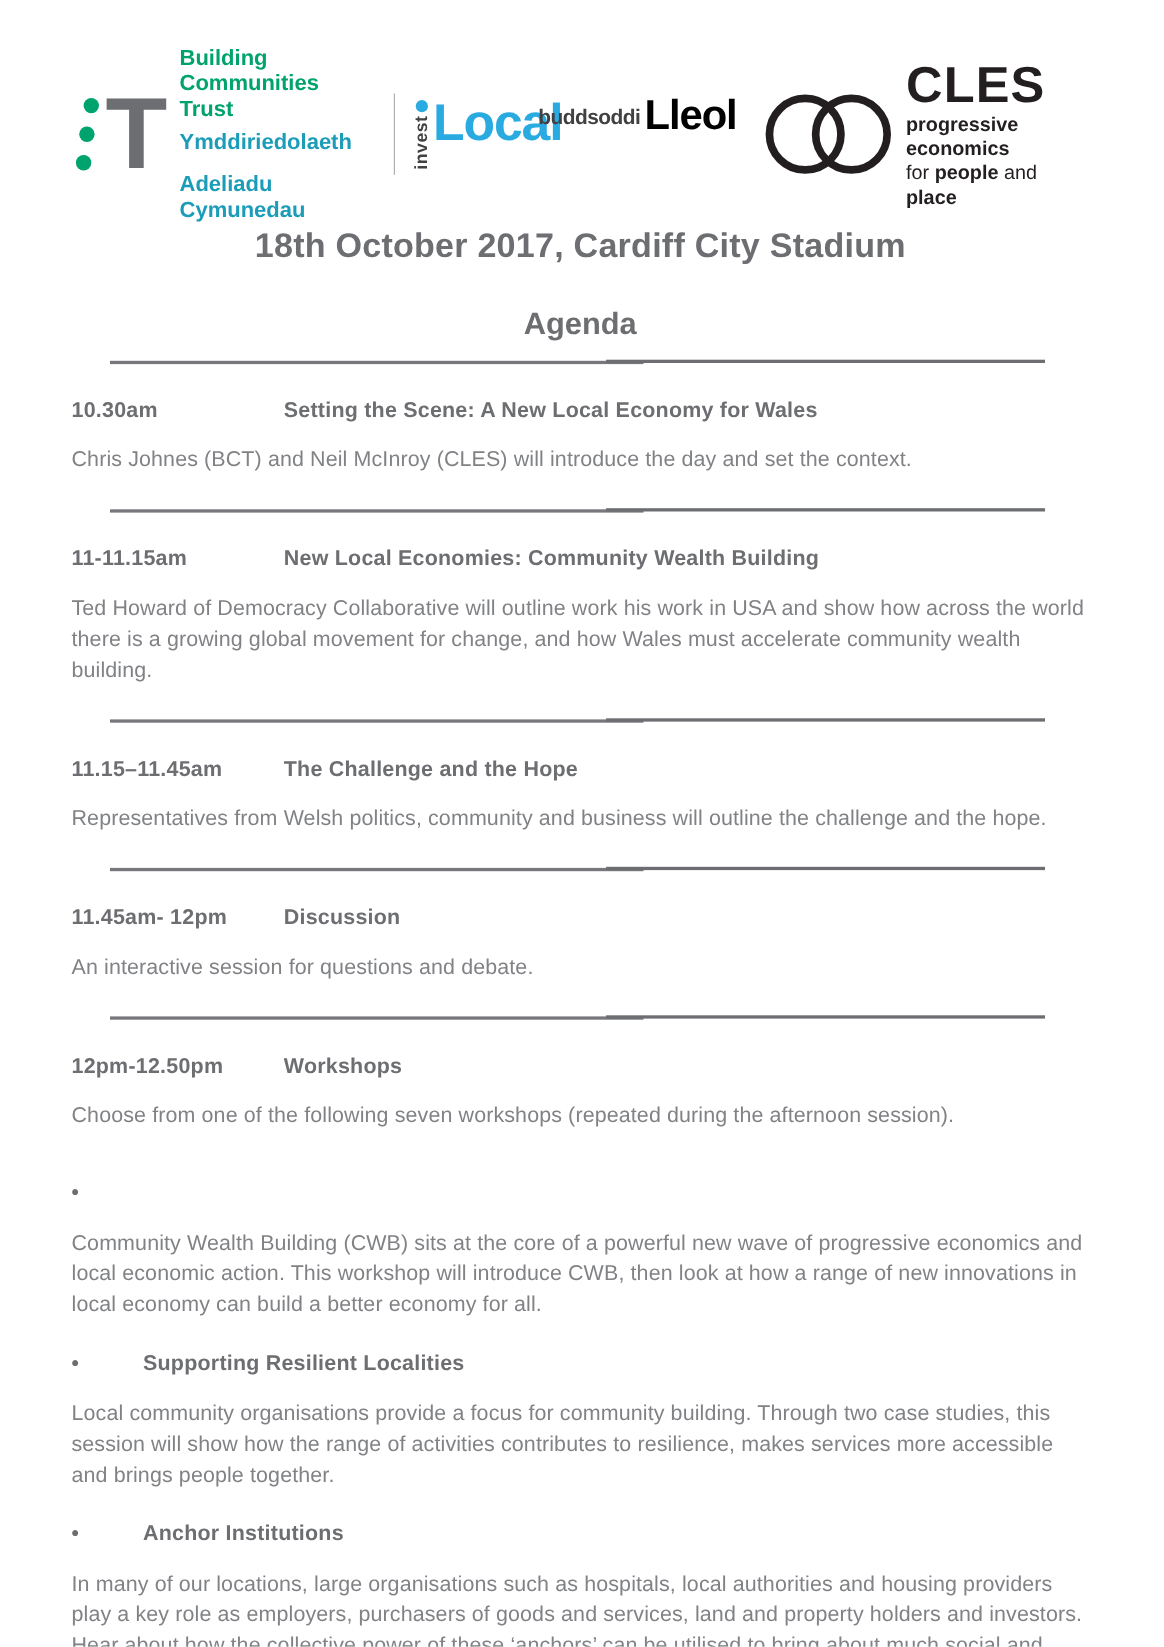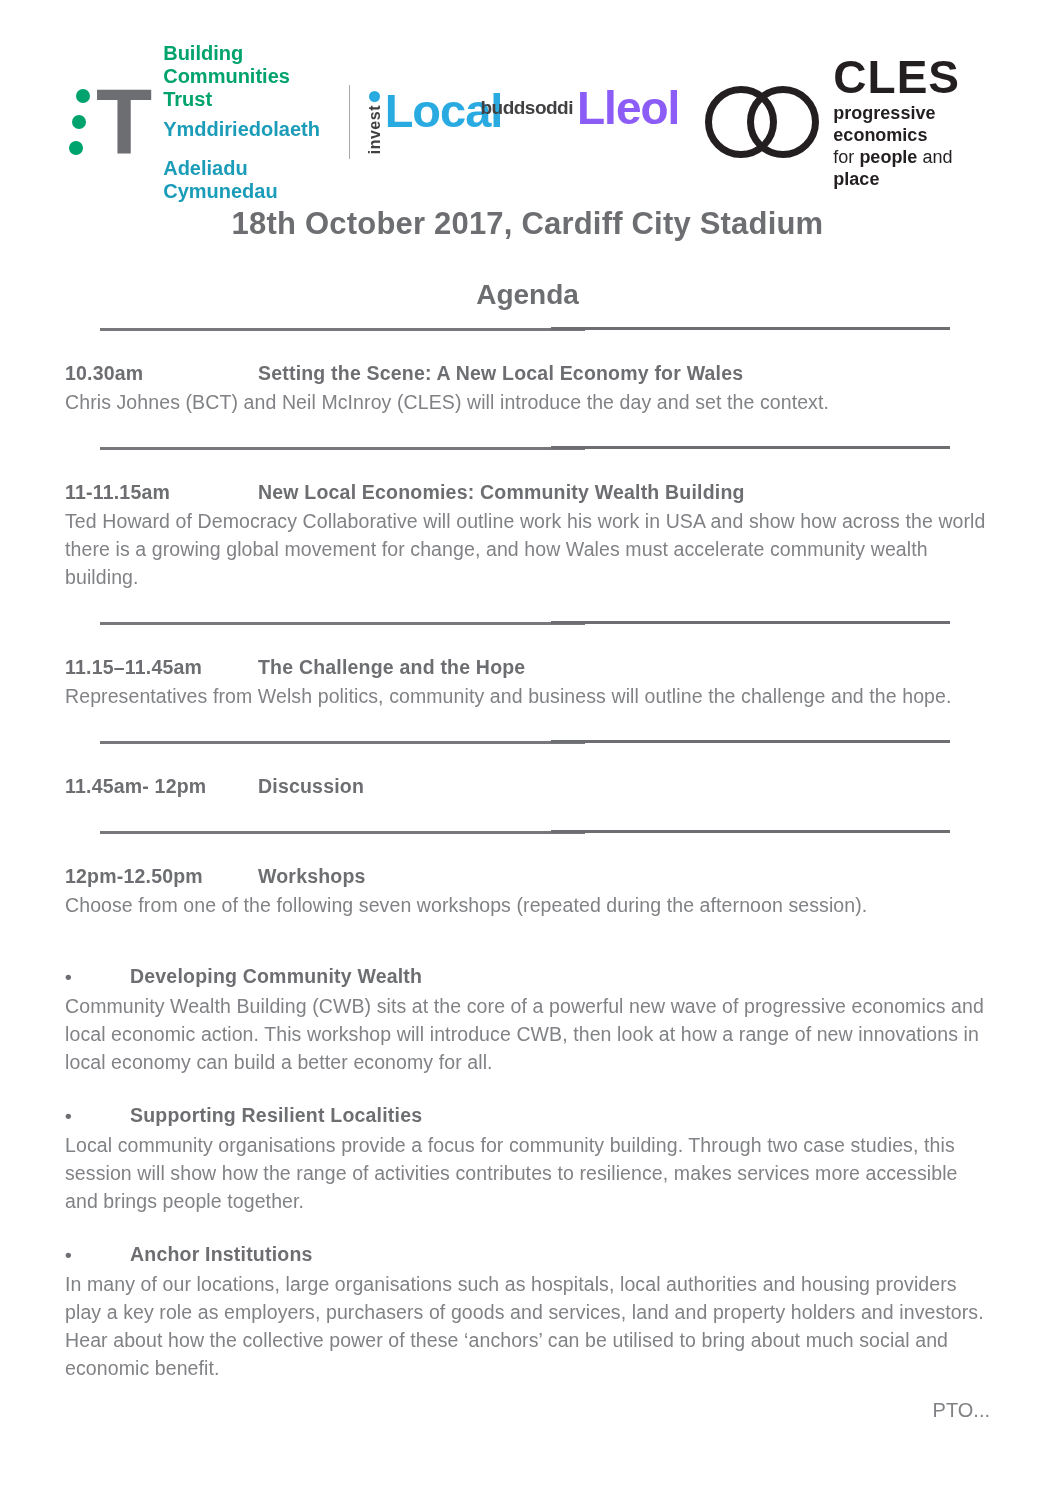--- a/index.html
+++ b/index.html
@@ -36,21 +36,21 @@
   .il-left { display: flex; flex-direction: column; align-items: center; margin-top: 2px; }
   .il-dot { width: 11px; height: 11px; border-radius: 50%; background: #29abe2; margin-bottom: 3px; }
   .il-invest {
     writing-mode: vertical-rl; transform: rotate(180deg);
     font-weight: bold; font-size: 16px; color: #414042; letter-spacing: 0.5px;
   }
   .il-right { display: flex; margin-left: 1px; }
   .il-local { font-size: 47px; font-weight: bold; color: #29abe2; line-height: 0.92; letter-spacing: -1px; }
   .il-bottom { display: flex; align-items: flex-start; margin-left: -22px; }
   .il-budd { font-size: 19px; font-weight: bold; color: #414042; margin-top: 8px; letter-spacing: -0.5px; }
-  .il-lleol { font-size: 46px; font-weight: bold; color: #8b5cf6; line-height: 0.85; margin-left: 4px; letter-spacing: -1px; }
+  .il-lleol { font-size: 38px; font-weight: bold; color: #000000; line-height: 0.85; margin-left: 4px; letter-spacing: -1px; }
 
   .cles-logo { display: flex; margin-left: 26px; }
   .cles-circles { display: flex; align-items: center; margin-right: 14px; }
   .cles-circles i { width: 72px; height: 72px; border: 7px solid #231f20; border-radius: 50%; background: transparent; }
   .cles-circles i:nth-child(2) { margin-left: -30px; }
   .cles-text { display: flex; flex-direction: column; }
   .cles-name { font-size: 46px; font-weight: bold; color: #231f20; line-height: 1; letter-spacing: 1px; }
   .cles-tag1 { font-size: 18px; font-weight: bold; color: #231f20; line-height: 22px; margin-top: 2px; }
   .cles-tag2 { font-size: 18px; color: #231f20; line-height: 22px; }
   .cles-tag2 .b { font-weight: bold; }
@@ -76,21 +76,21 @@
   .item-head { display: flex; align-items: baseline; }
   .time {
     flex: 0 0 193px; font-size: 19.5px; font-weight: bold; color: #6d6e71;
     line-height: 28px; letter-spacing: 0.2px;
   }
   .item-title {
     font-size: 19.5px; font-weight: bold; color: #6d6e71;
     line-height: 28px; letter-spacing: 0.2px;
   }
   .desc {
-    margin-top: 1px; font-size: 19.5px; color: #808285;
+    margin-top: 17px; font-size: 19.5px; color: #808285;
     line-height: 28px; letter-spacing: 0.1px; max-width: 925px;
   }
 
   
   .workshop { margin-top: 25px; }
   .workshop-head { display: flex; align-items: baseline; }
   .bullet { flex: 0 0 65px; font-size: 19px; font-weight: bold; color: #6d6e71; line-height: 28px; }
   .workshop-title { font-size: 19.5px; font-weight: bold; color: #6d6e71; line-height: 28px; letter-spacing: 0.2px; }
 
   
@@ -186,36 +186,36 @@
     <p class="desc">Representatives from Welsh politics, community and business will outline the challenge and the hope.</p>
   </section>
 
   <div class="divider"></div>
 
   <section class="agenda-item">
     <div class="item-head">
       <span class="time">11.45am- 12pm</span>
       <span class="item-title">Discussion</span>
     </div>
+    <p class="desc">An interactive session for questions and debate.</p>
   </section>
 
   <div class="divider"></div>
 
   <section class="agenda-item">
     <div class="item-head">
       <span class="time">12pm-12.50pm</span>
       <span class="item-title">Workshops</span>
     </div>
     <p class="desc">Choose from one of the following seven workshops (repeated during the afternoon session).</p>
   </section>
 
   <section class="workshop">
     <div class="workshop-head">
       <span class="bullet">•</span>
-      <span class="workshop-title">Developing Community Wealth</span>
     </div>
     <p class="desc">Community Wealth Building (CWB) sits at the core of a powerful new wave of progressive economics and local economic action. This workshop will introduce CWB, then look at how a range of new innovations in local economy can build a better economy for all.</p>
   </section>
 
   <section class="workshop">
     <div class="workshop-head">
       <span class="bullet">•</span>
       <span class="workshop-title">Supporting Resilient Localities</span>
     </div>
     <p class="desc">Local community organisations provide a focus for community building. Through two case studies, this session will show how the range of activities contributes to resilience, makes services more accessible and brings people together.</p>

